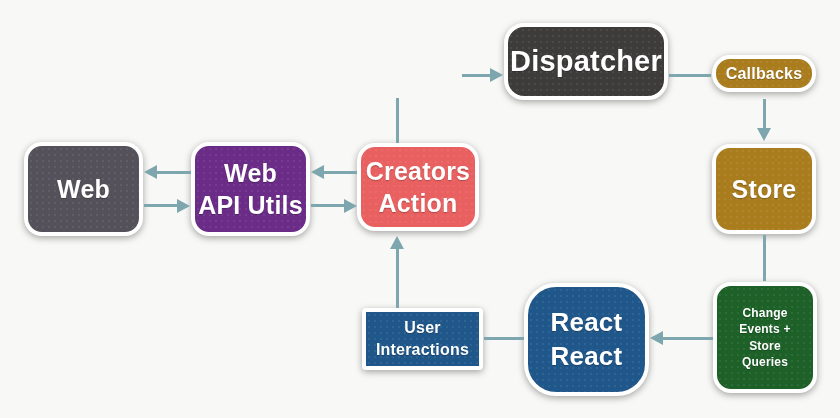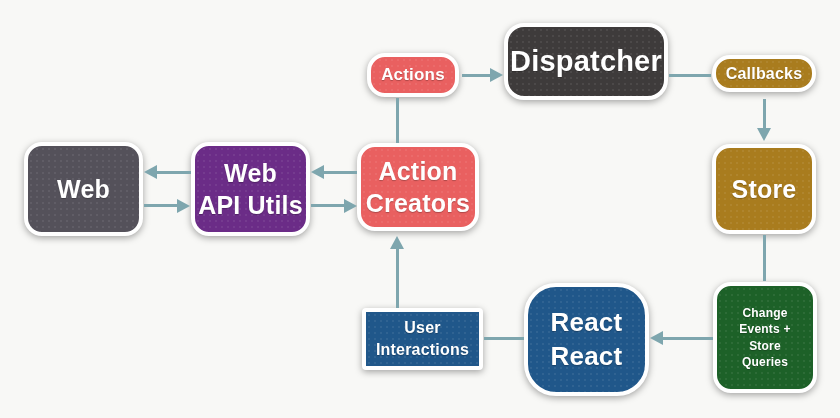--- a/index.html
+++ b/index.html
@@ -51,23 +51,20 @@
   .head.right { border-top:7px solid transparent; border-bottom:7px solid transparent; border-left:13px solid var(--arrow,#7ea6ae); }
   .head.left  { border-top:7px solid transparent; border-bottom:7px solid transparent; border-right:13px solid var(--arrow,#7ea6ae); }
   .head.down  { border-left:7px solid transparent; border-right:7px solid transparent; border-top:13px solid var(--arrow,#7ea6ae); }
   .head.up    { border-left:7px solid transparent; border-right:7px solid transparent; border-bottom:13px solid var(--arrow,#7ea6ae); }
 </style>
 </head>
 <body>
 
 <div class="canvas">
 
-  <div class="node" id="actions">
-    <span>Actions</span>
-  </div>
 
   <div class="node" id="dispatcher">
     <span>Dispatcher</span>
   </div>
 
   <div class="node" id="callbacks">
     <span>Callbacks</span>
   </div>
 
   <div class="node" id="store">
@@ -82,22 +79,22 @@
 
   <div class="node" id="web-api-utils">
     <div>
       <span class="ln">Web</span>
       <span class="ln">API Utils</span>
     </div>
   </div>
 
   <div class="node" id="action-creators">
     <div>
+      <span class="ln">Creators</span>
       <span class="ln">Action</span>
-      <span class="ln">Creators</span>
     </div>
   </div>
 
   <div class="node" id="user-interactions">
     <div>
       <span class="ln">User</span>
       <span class="ln">Interactions</span>
     </div>
   </div>
 

